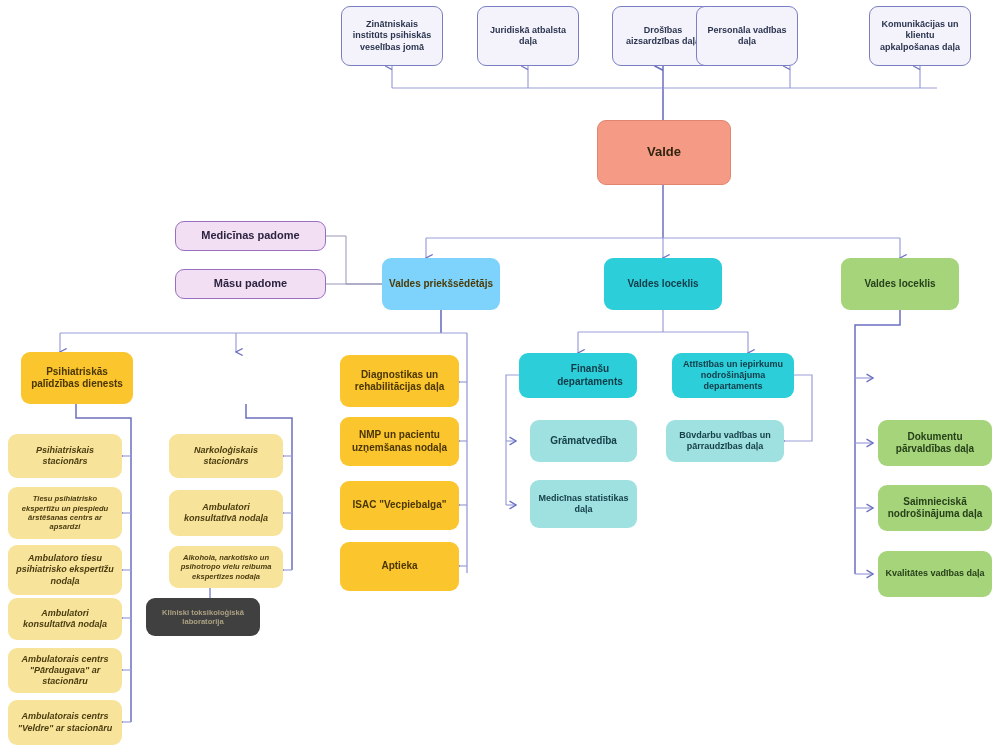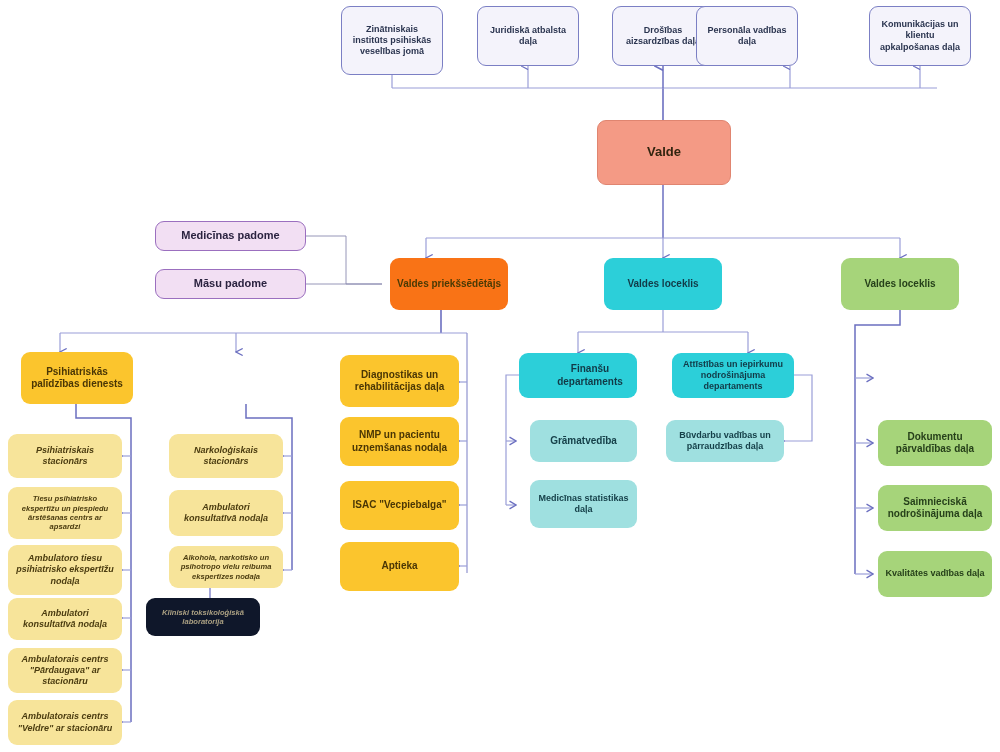--- a/index.html
+++ b/index.html
@@ -22,30 +22,30 @@
     color:#1f2a3a;
     line-height:1.25;
     padding:3px 6px;
     z-index:2;
   }
 
   
   .n-board{background:#f4f3fb;border:1.3px solid #7b7fc4;color:#2b3550;}
   .n-valde{background:#f49a85;border:1.3px solid #e08570;color:#32240f;}
   .n-council{background:#f2dff3;border:1.3px solid #9b6fbf;color:#2b2340;}
-  .n-chair{background:#f97316;color:#4a3a05;margin-left:8px;}
+  .n-chair{background:#7dd3fc;color:#4a3a05;}
   .n-cyan{background:#2ccfd9;color:#123a47;}
   .n-green{background:#a6d47a;color:#26401a;}
   .n-ygold{background:#fbc52d;color:#4a3605;}
   .n-ysoft{background:#f7e49a;color:#4b3c10;font-style:italic;font-weight:bold;}
-  .n-ypale{background:#0f172a;color:#aba082;font-style:italic;font-weight:bold;}
+  .n-ypale{background:#404040;color:#aba082;font-weight:bold;}
   .n-cyan2{background:#9fe0e0;color:#16414a;}
   .n-green2{background:#a6d47a;color:#26401a;}
 
-  .fz11{font-size:11px;font-weight:bold;}
+  .fz11{font-size:11px;font-weight:bold;margin-left:20px;}
   .fz10{font-size:10px;font-weight:bold;}
   .fz9 {font-size:9px;font-weight:bold;}
   .fz8 {font-size:7.6px;font-weight:bold;}
   .fz12{font-size:13px;font-weight:bold;}
 </style>
 </head>
 <body>
 
 <div id="chart-root">
 
@@ -123,21 +123,21 @@
       <path d="M794,375 L812,375 L812,441 L784,441" marker-end="url(#arrLeft)"></path>
 
       <path d="M900,310 L900,325 L855,325 L855,574" stroke="#6b6fc0" stroke-width="1.5"></path>
       <path d="M855,378 L873,378" marker-end="url(#arrRight)"></path>
       <path d="M855,443 L873,443" marker-end="url(#arrRight)"></path>
       <path d="M855,508 L873,508" marker-end="url(#arrRight)"></path>
       <path d="M855,574 L873,574" marker-end="url(#arrRight)"></path>
     </g>
   </svg>
 
-  <div class="node n-board fz9" style="left:341px;top:6px;width:102px;height:69px;">Zinātniskais institūts psihiskās veselības jomā</div>
+  <div class="node n-board fz9" style="left:341px;top:6px;width:102px;height:60px;">Zinātniskais institūts psihiskās veselības jomā</div>
   <div class="node n-board fz9" style="left:477px;top:6px;width:102px;height:60px;">Juridiskā atbalsta daļa</div>
   <div class="node n-board fz9" style="left:612px;top:6px;width:102px;height:60px;">Drošības aizsardzības daļa</div>
   <div class="node n-board fz9" style="left:696px;top:6px;width:102px;height:60px;">Personāla vadības daļa</div>
   <div class="node n-board fz9" style="left:869px;top:6px;width:102px;height:60px;">Komunikācijas un klientu apkalpošanas daļa</div>
 
   <div class="node n-valde fz12" style="left:597px;top:120px;width:134px;height:65px;">Valde</div>
 
   <div class="node n-council fz11" style="left:155px;top:221px;width:151px;height:30px;">Medicīnas padome</div>
   <div class="node n-council fz11" style="left:155px;top:269px;width:151px;height:30px;">Māsu padome</div>
 

